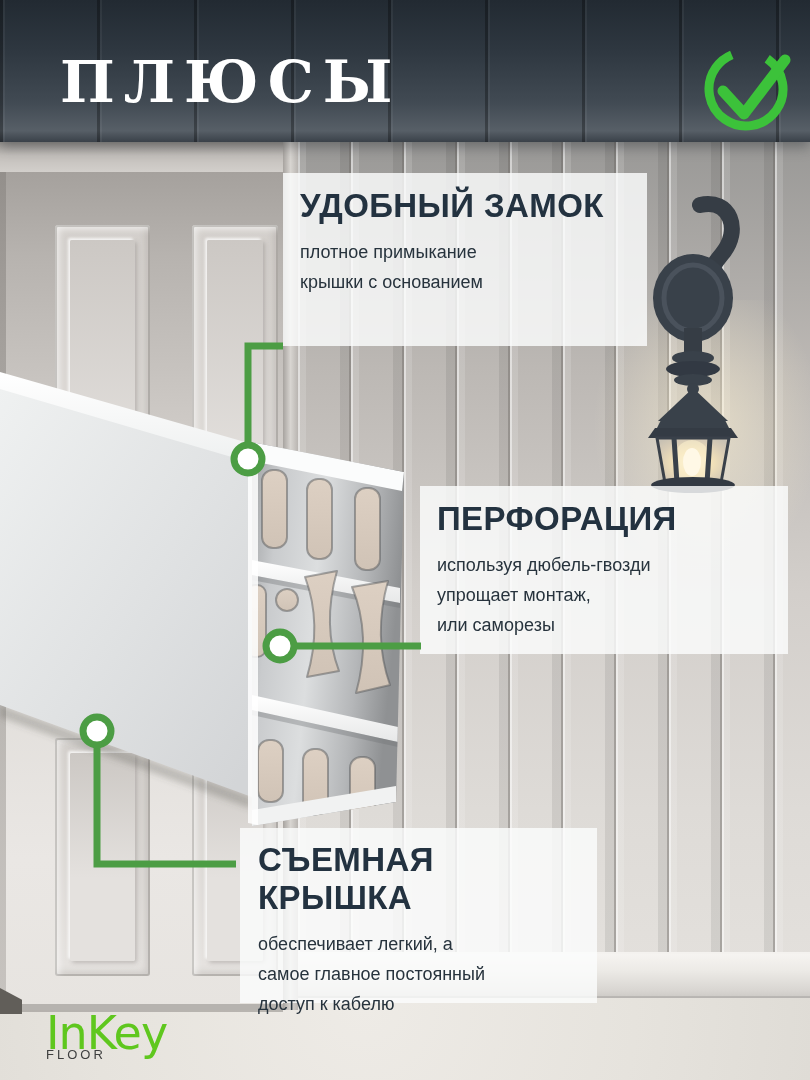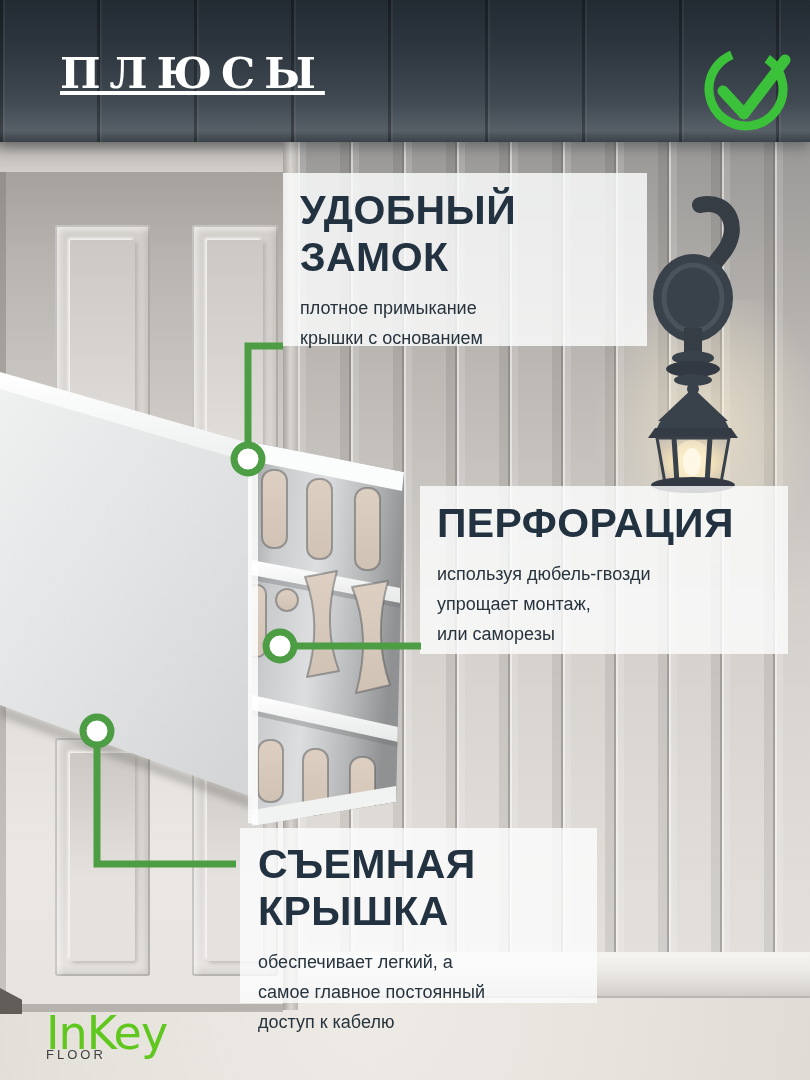--- a/index.html
+++ b/index.html
@@ -49,26 +49,26 @@
   .door-gap{position:absolute;left:0;top:988px;width:22px;height:26px;background:#615e59;
     clip-path:polygon(0 0,100% 45%,100% 100%,0 100%);}
 
   
   .header-band{position:absolute;left:0;top:0;width:810px;height:142px;
     background:linear-gradient(180deg,#222a32 0%,#2e3740 35%,#414a53 72%,#575f67 92%,#3a4149 100%);
     box-shadow:0 5px 12px rgba(35,40,45,0.4);}
   .header-band::after{content:"";position:absolute;inset:0;
     background:repeating-linear-gradient(90deg,rgba(0,0,0,0.30) 0 3px,rgba(255,255,255,0.05) 3px 5px,rgba(0,0,0,0) 5px 97px);}
   .title{position:absolute;left:60px;top:48px;font-family:"DejaVu Serif",serif;font-weight:bold;
-    font-size:43px;letter-spacing:9px;color:#ffffff;z-index:2;text-decoration:underline;}
+    font-size:58px;letter-spacing:9px;color:#ffffff;z-index:2;}
   .check-icon{position:absolute;left:692px;top:30px;z-index:2;}
 
   
   .callout{position:absolute;background:rgba(251,252,252,0.82);z-index:6;}
-  .callout .hd{font-weight:bold;font-size:41px;letter-spacing:0.4px;color:#233240;}
+  .callout .hd{font-weight:bold;font-size:33px;letter-spacing:0.4px;color:#233240;}
   .callout .bd{margin-top:12px;font-size:18px;line-height:30px;color:#27333d;}
   .co1{left:283px;top:173px;width:364px;height:173px;padding:14px 0 0 17px;box-sizing:border-box;}
   .co2{left:420px;top:486px;width:368px;height:168px;padding:14px 0 0 17px;box-sizing:border-box;}
   .co3{left:240px;top:828px;width:357px;height:175px;padding:13px 0 0 18px;box-sizing:border-box;}
 
   
   .lantern{position:absolute;left:600px;top:190px;z-index:3;}
   .product{position:absolute;left:0;top:355px;z-index:4;}
   .connectors{position:absolute;left:0;top:0;z-index:7;pointer-events:none;}
 

